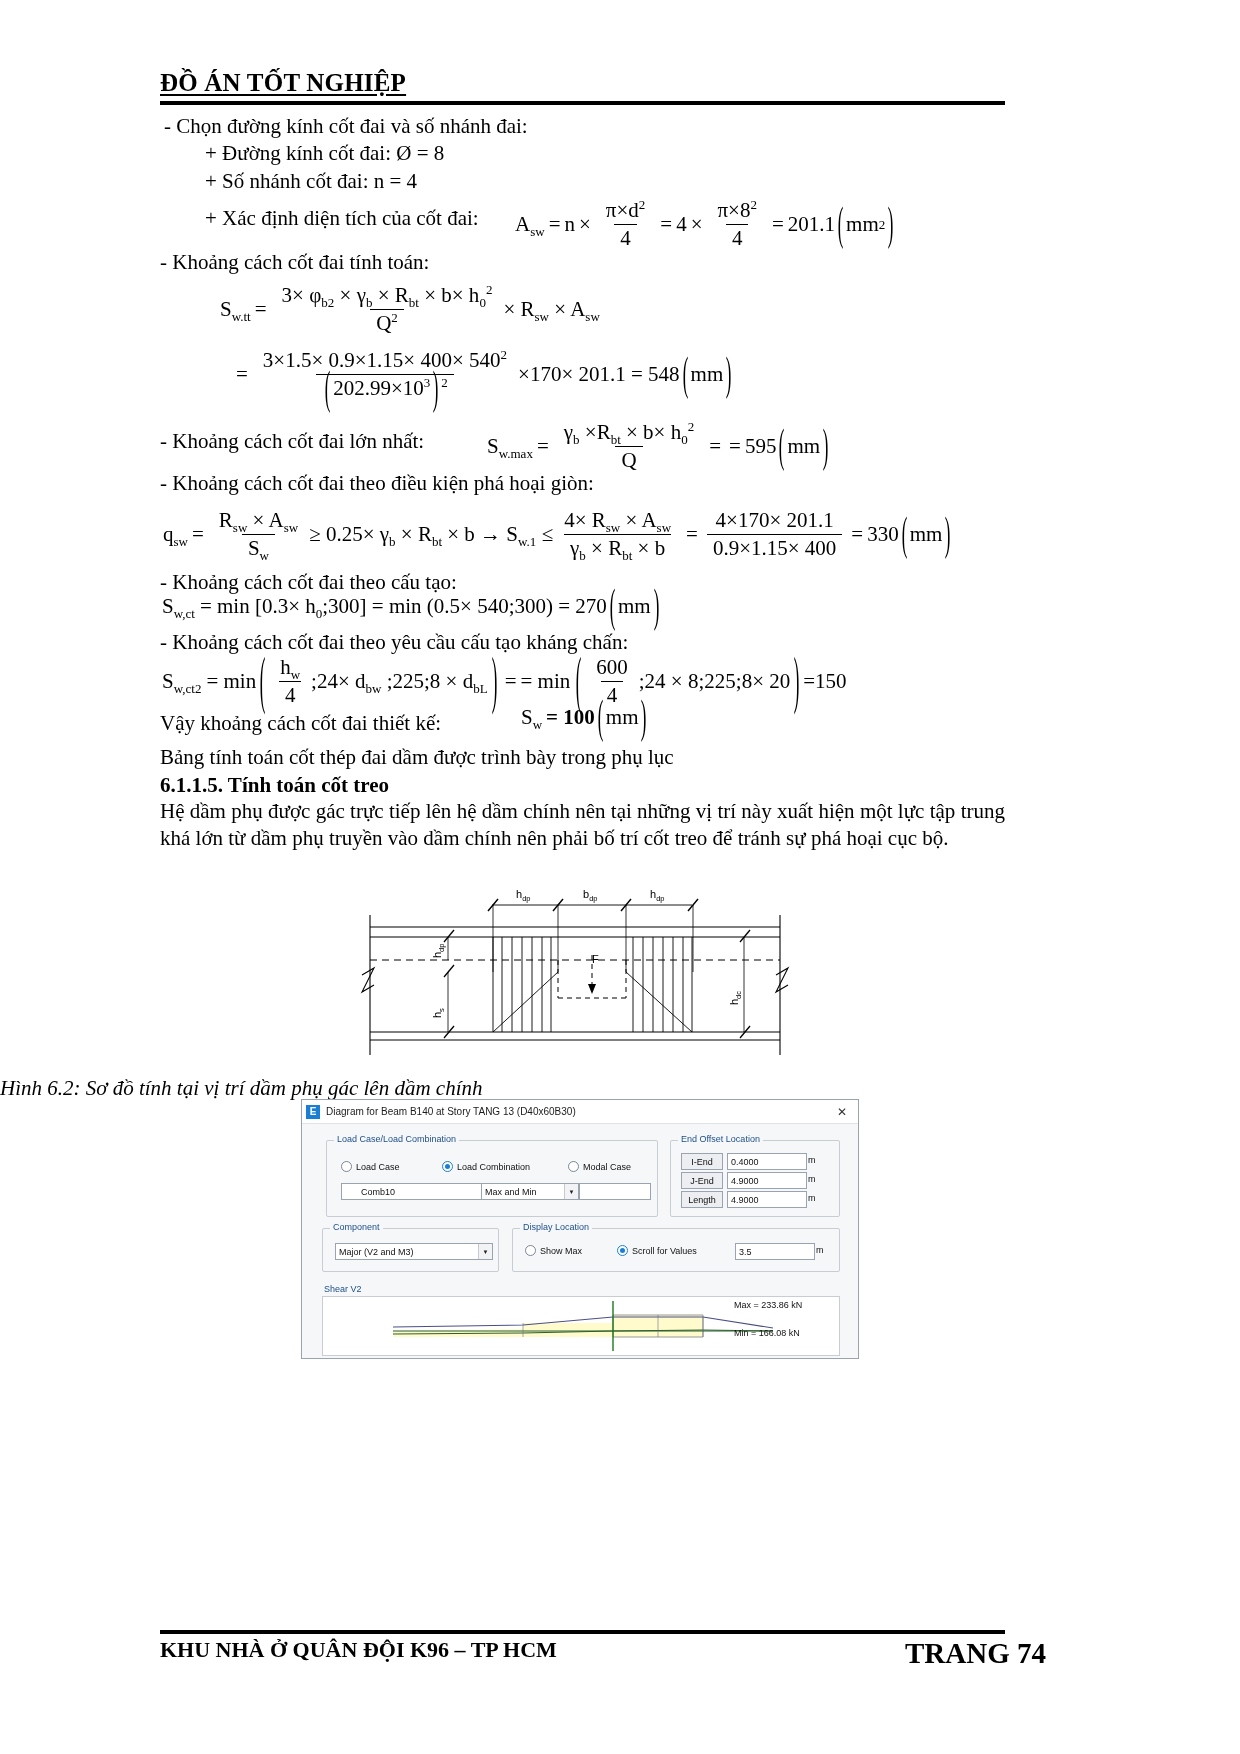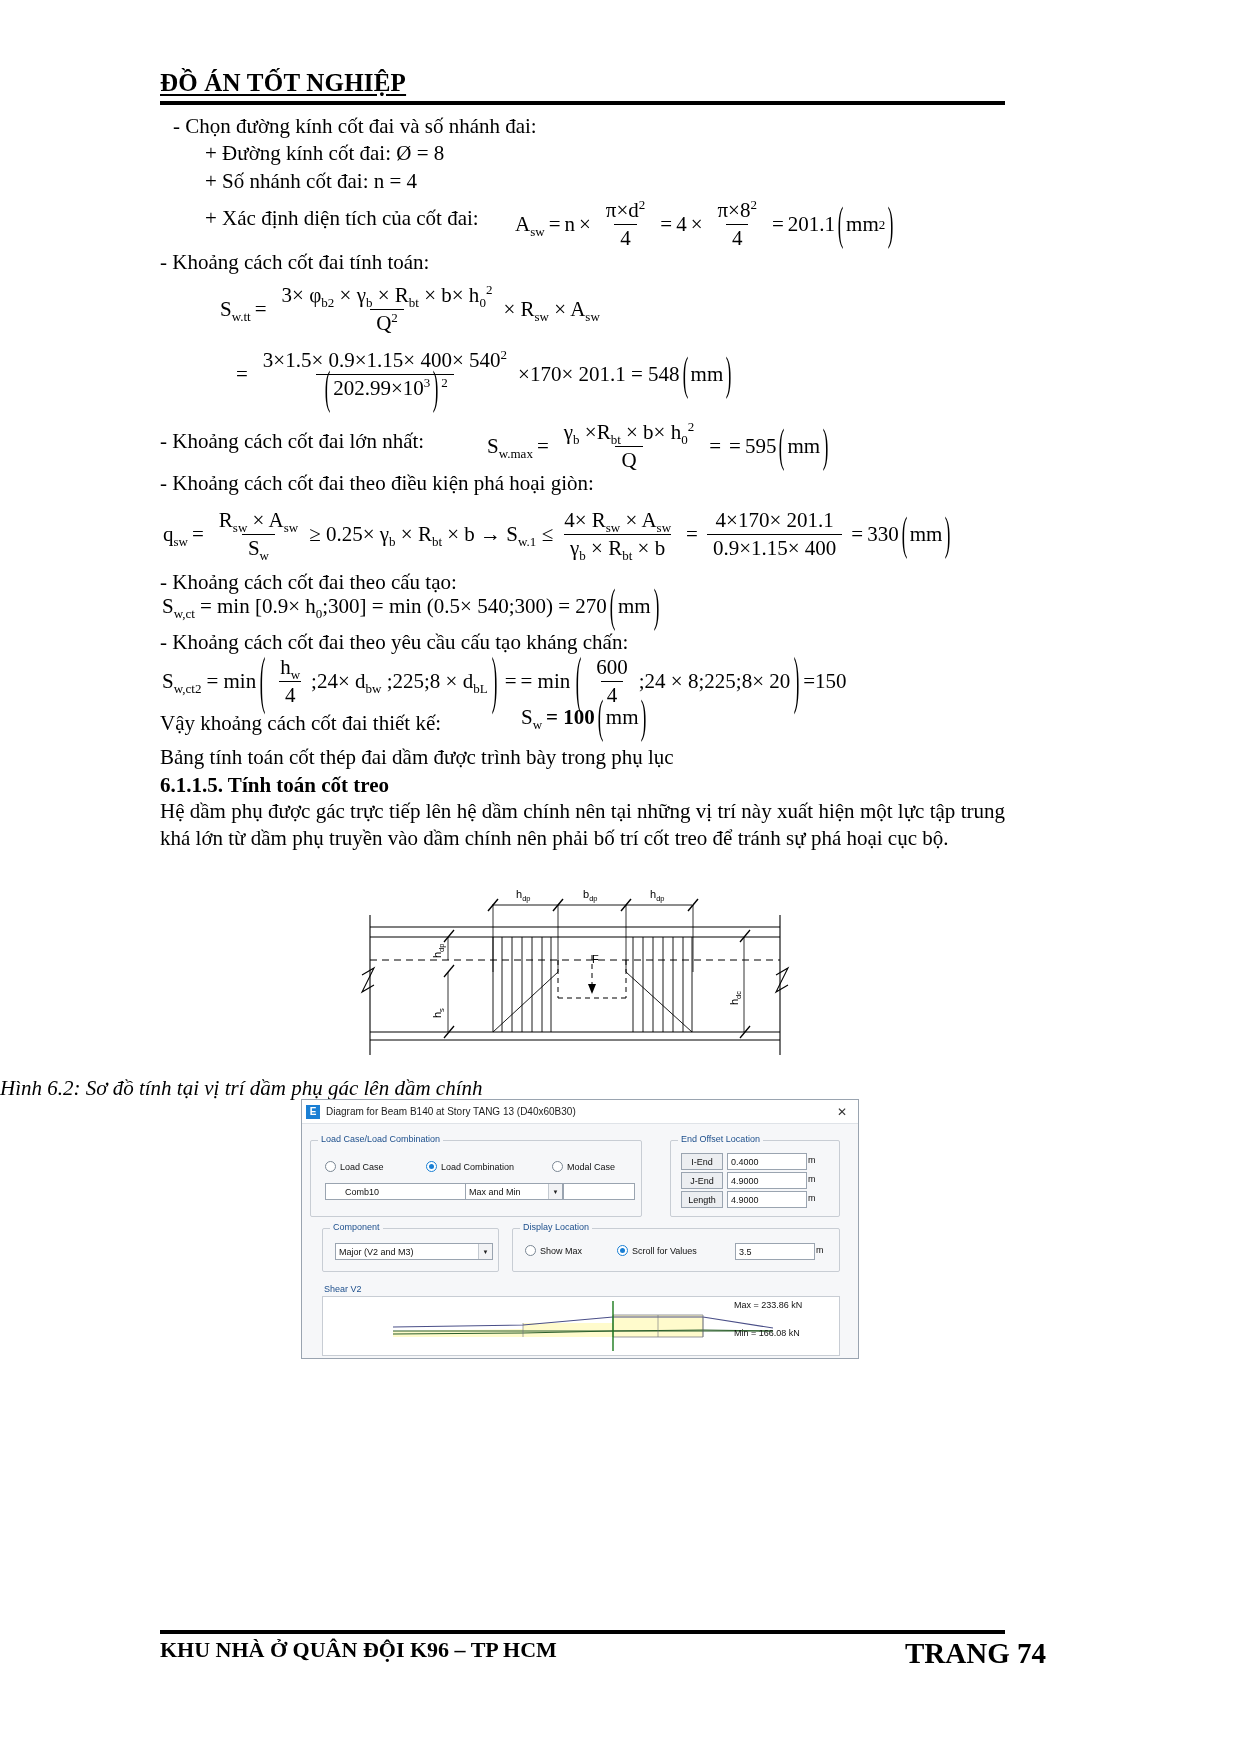--- a/index.html
+++ b/index.html
@@ -155,21 +155,21 @@
 </head>
 <body>
 
 <div class="page">
 
   <div class="doc-header">
     <div class="title">ĐỒ ÁN TỐT NGHIỆP</div>
   </div>
   <div class="rule-top"></div>
 
-  <div class="body-text" style="left:173px;top:113px;">- Chọn đường kính cốt đai và số nhánh đai:</div>
+  <div class="body-text" style="left:164px;top:113px;">- Chọn đường kính cốt đai và số nhánh đai:</div>
   <div class="body-text" style="left:205px;top:140px;">+ Đường kính cốt đai: Ø = 8</div>
   <div class="body-text" style="left:205px;top:168px;">+ Số nhánh cốt đai: n = 4</div>
 
   <div class="body-text" style="left:205px;top:205px;">+ Xác định diện tích của cốt đai:</div>
   <div class="math" style="left:515px;top:198px;">
     <span><span>A</span><span class="sub">sw</span></span>
     <span class="op">=</span>
     <span>n</span>
     <span class="op">×</span>
     <span class="frac">
@@ -254,21 +254,21 @@
     <span>330</span>
     <span class="stretch-paren">(</span>
       <span>mm</span>
       <span class="stretch-paren">)</span>
   </div>
 
   <div class="body-text" style="left:160px;top:569px;">- Khoảng cách cốt đai theo cấu tạo:</div>
 
   <div class="math" style="left:162px;top:594px;">
     <span><span>S</span><span class="sub">w,ct</span></span>
-    <span style="margin-left:5px;"><span>= min [0.9× h</span><span class="sub">0</span><span>;300] = min (0.5× 540;300) = 270</span></span>
+    <span style="margin-left:5px;"><span>= min [0.3× h</span><span class="sub">0</span><span>;300] = min (0.5× 540;300) = 270</span></span>
     <span class="stretch-paren">(</span>
       <span>mm</span>
       <span class="stretch-paren">)</span>
   </div>
 
   <div class="body-text" style="left:160px;top:629px;">- Khoảng cách cốt đai theo yêu cầu cấu tạo kháng chấn:</div>
 
   <div class="math" style="left:162px;top:655px;">
     <span><span>S</span><span class="sub">w,ct2</span></span>
     <span style="margin-left:5px;">= min</span>
@@ -388,21 +388,21 @@
 
   <div class="etabs">
     <div class="etabs-title">
       <div class="etabs-ico">E</div>
       <div class="etabs-title-text">Diagram for Beam B140 at Story TANG 13 (D40x60B30)</div>
       <div class="etabs-close">✕</div>
     </div>
 
     <div class="etabs-body">
 
-      <div class="grp" style="left:8px;top:16px;width:330px;height:75px;">
+      <div class="grp" style="left:24px;top:16px;width:330px;height:75px;">
         <div class="lgd">Load Case/Load Combination</div>
 
         <div class="radio" style="position:absolute;left:14px;top:20px;">
           <i></i>
           <span>Load Case</span>
         </div>
         <div class="radio on" style="position:absolute;left:115px;top:20px;">
           <i></i>
           <span>Load Combination</span>
         </div>

